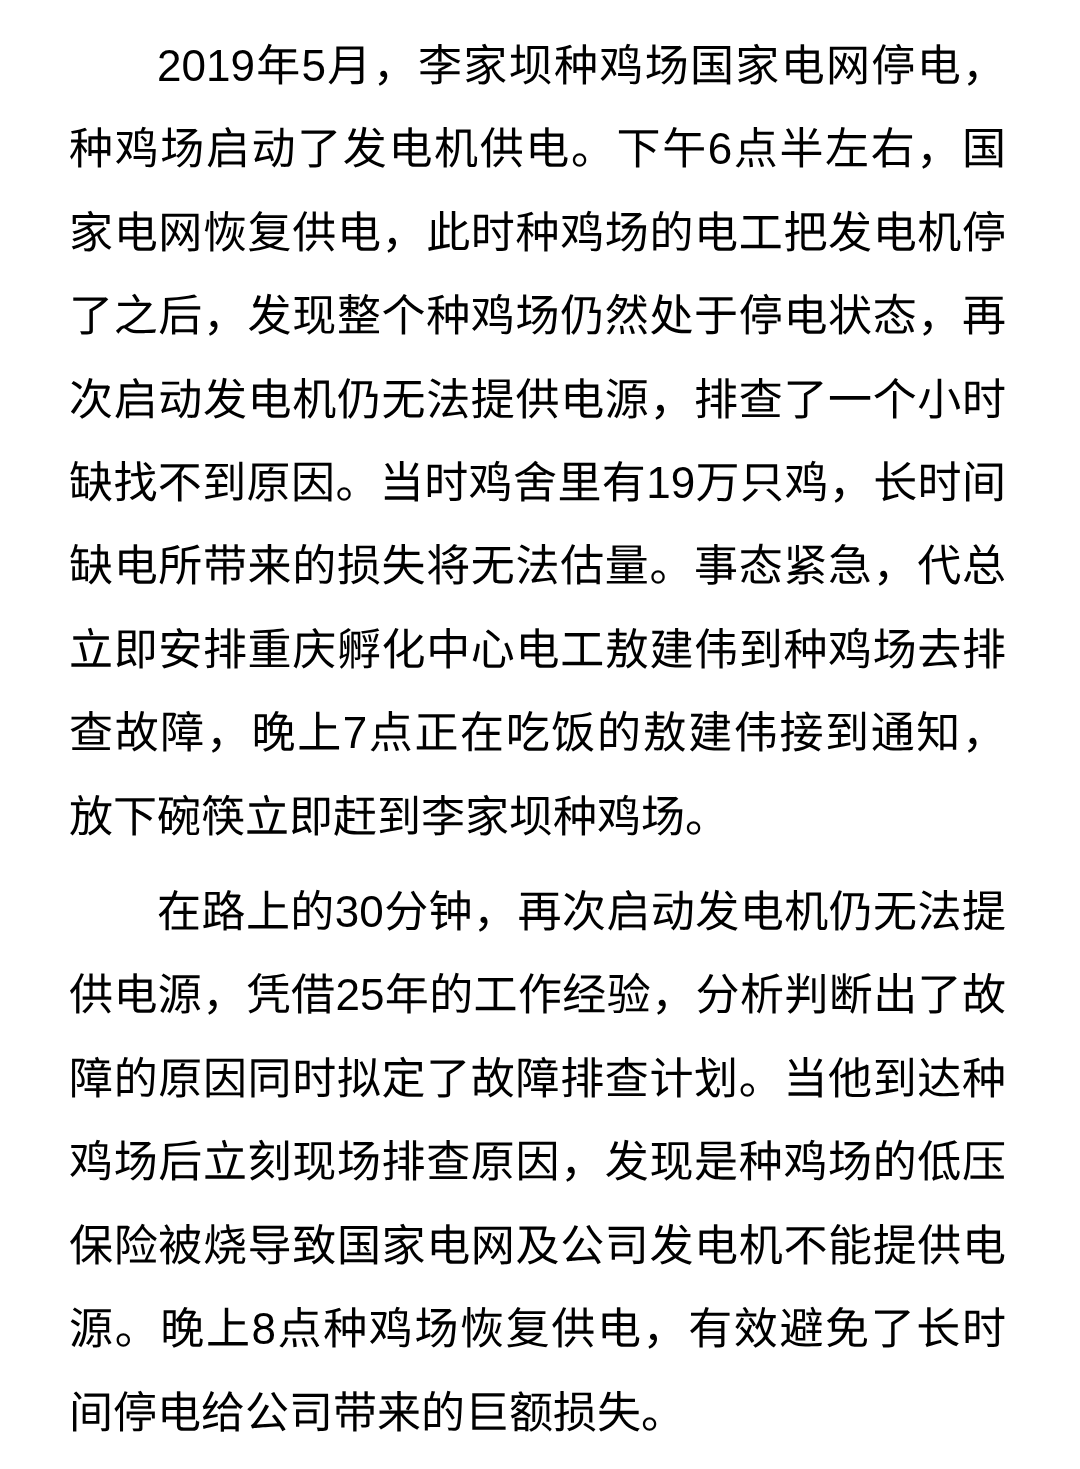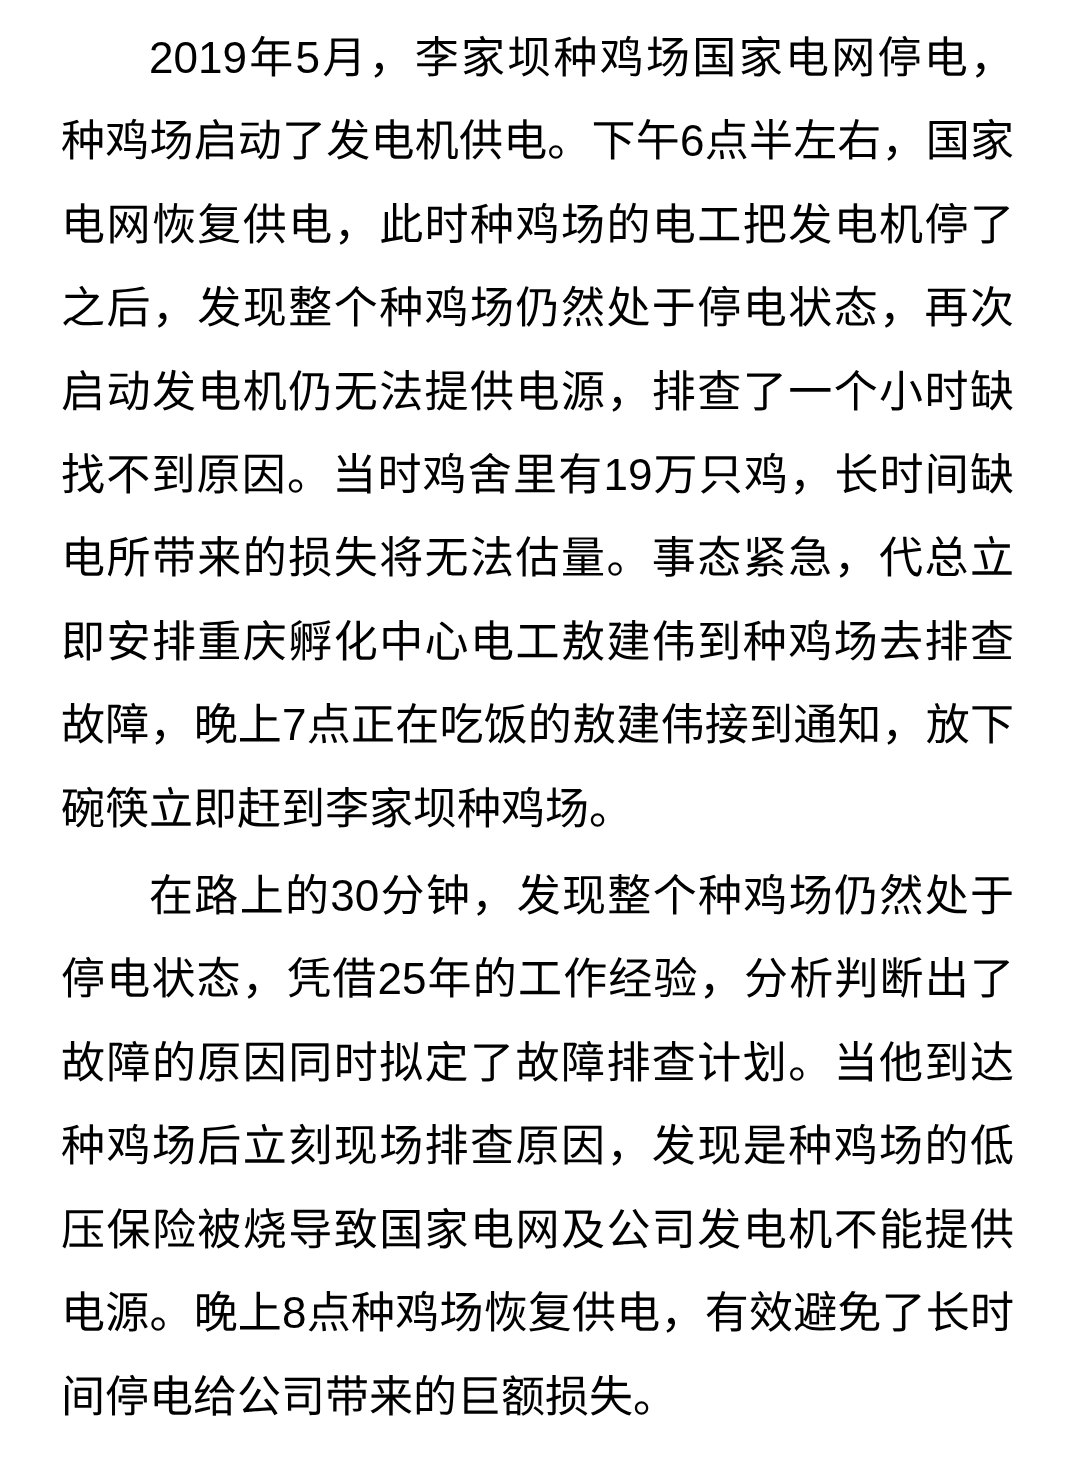--- a/index.html
+++ b/index.html
@@ -18,27 +18,27 @@
   .doc-text {
     font-family: "Liberation Sans", "DejaVu Sans", sans-serif;
     font-size: 44px;
     line-height: 83.4px;
     color: #000000;
     text-align: justify;
     text-justify: inter-ideograph;
     font-weight: 400;
   }
   .doc-text p.para {
-    margin: 4px;
+    margin: 12px;
     padding: 0;
     text-indent: 2em;
     word-break: break-all;
   }
 </style>
 </head>
 <body>
 
 <div class="page">
   <div class="doc-text">
     <p class="para">2019年5月，李家坝种鸡场国家电网停电，种鸡场启动了发电机供电。下午6点半左右，国家电网恢复供电，此时种鸡场的电工把发电机停了之后，发现整个种鸡场仍然处于停电状态，再次启动发电机仍无法提供电源，排查了一个小时缺找不到原因。当时鸡舍里有19万只鸡，长时间缺电所带来的损失将无法估量。事态紧急，代总立即安排重庆孵化中心电工敖建伟到种鸡场去排查故障，晚上7点正在吃饭的敖建伟接到通知，放下碗筷立即赶到李家坝种鸡场。</p>
-    <p class="para">在路上的30分钟，发现整个种鸡场仍然处于停电状态，凭借25年的工作经验，分析判断出了故障的原因同时拟定了故障排查计划。当他到达种鸡场后立刻现场排查原因，发现是种鸡场的低压保险被烧导致国家电网及公司发电机不能提供电源。晚上8点种鸡场恢复供电，有效避免了长时间停电给公司带来的巨额损失。</p>
+    <p class="para">在路上的30分钟，再次启动发电机仍无法提供电源，凭借25年的工作经验，分析判断出了故障的原因同时拟定了故障排查计划。当他到达种鸡场后立刻现场排查原因，发现是种鸡场的低压保险被烧导致国家电网及公司发电机不能提供电源。晚上8点种鸡场恢复供电，有效避免了长时间停电给公司带来的巨额损失。</p>
   </div>
 </div>
 
 </body></html>

